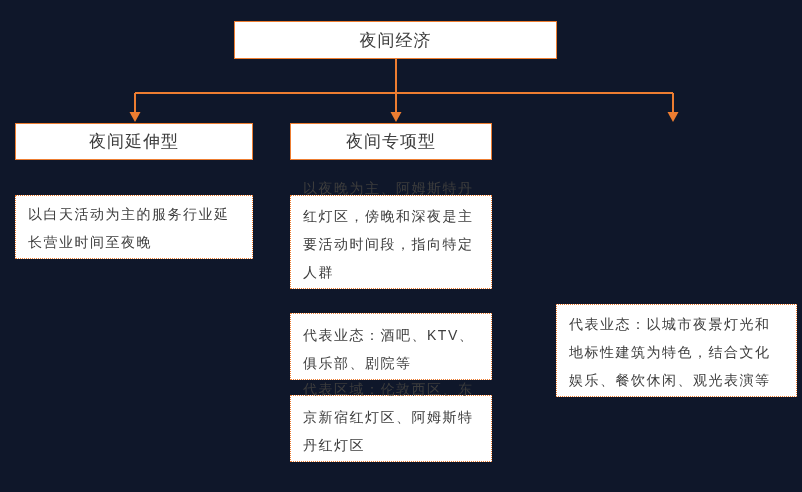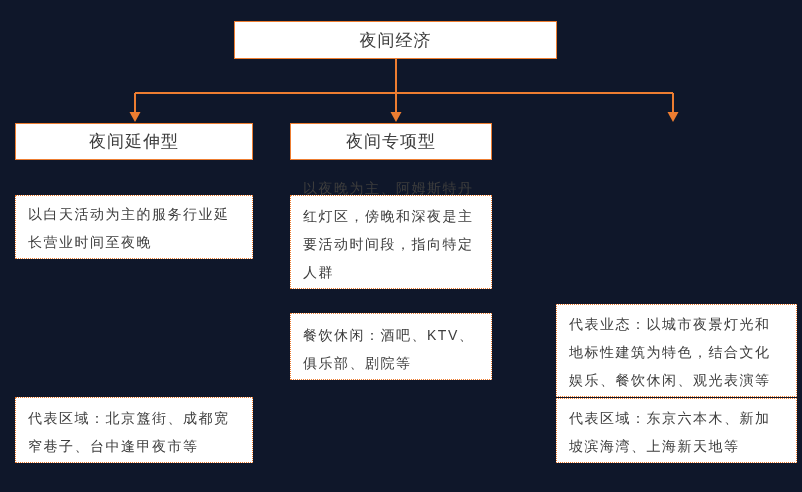--- a/index.html
+++ b/index.html
@@ -97,34 +97,31 @@
   <div class="box solid root">
     <span>夜间经济</span>
   </div>
 
   <div class="box solid hdr c1">
     <span>夜间延伸型</span>
   </div>
   <div class="box dotted c1 b1">
     <span>以白天活动为主的服务行业延长营业时间至夜晚</span>
   </div>
-  <div class="box dotted c1 b3">
-    <span>代表区域：北京簋街、成都宽窄巷子、台中逢甲夜市等</span>
-  </div>
 
   <div class="box solid hdr c2">
     <span>夜间专项型</span>
   </div>
   <div class="box dotted c2 b1">
     <span>以夜晚为主、阿姆斯特丹红灯区，傍晚和深夜是主要活动时间段，指向特定人群</span>
   </div>
   <div class="box dotted c2 b2">
-    <span>餐饮休闲：酒吧、KTV、俱乐部、剧院等</span>
+    <span>代表业态：酒吧、KTV、俱乐部、剧院等</span>
+  </div>
+  <div class="box dotted c2 b3">
+    <span>代表区域：伦敦西区、东京新宿红灯区、阿姆斯特丹红灯区</span>
   </div>
 
   <div class="box dotted c3 b2">
     <span>代表业态：以城市夜景灯光和地标性建筑为特色，结合文化娱乐、餐饮休闲、观光表演等</span>
   </div>
-  <div class="box dotted c3 b3">
-    <span>代表区域：东京六本木、新加坡滨海湾、上海新天地等</span>
-  </div>
 
 </div>
 
 </body></html>

